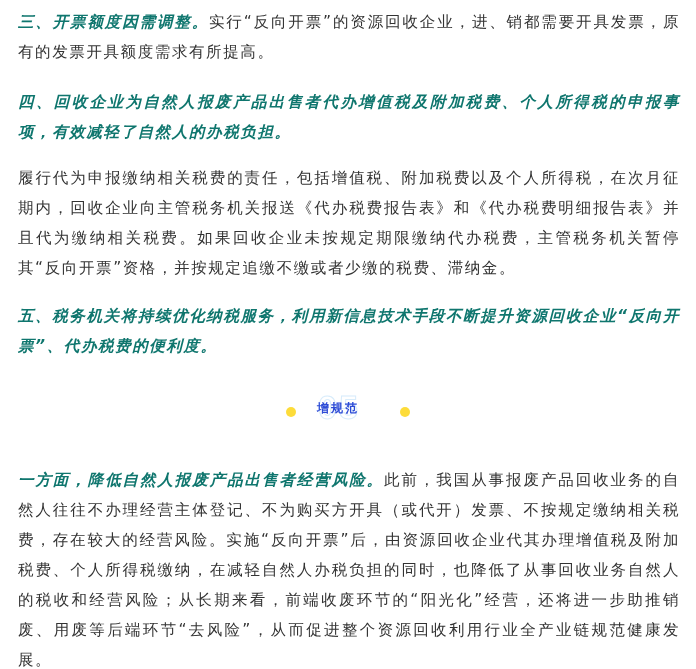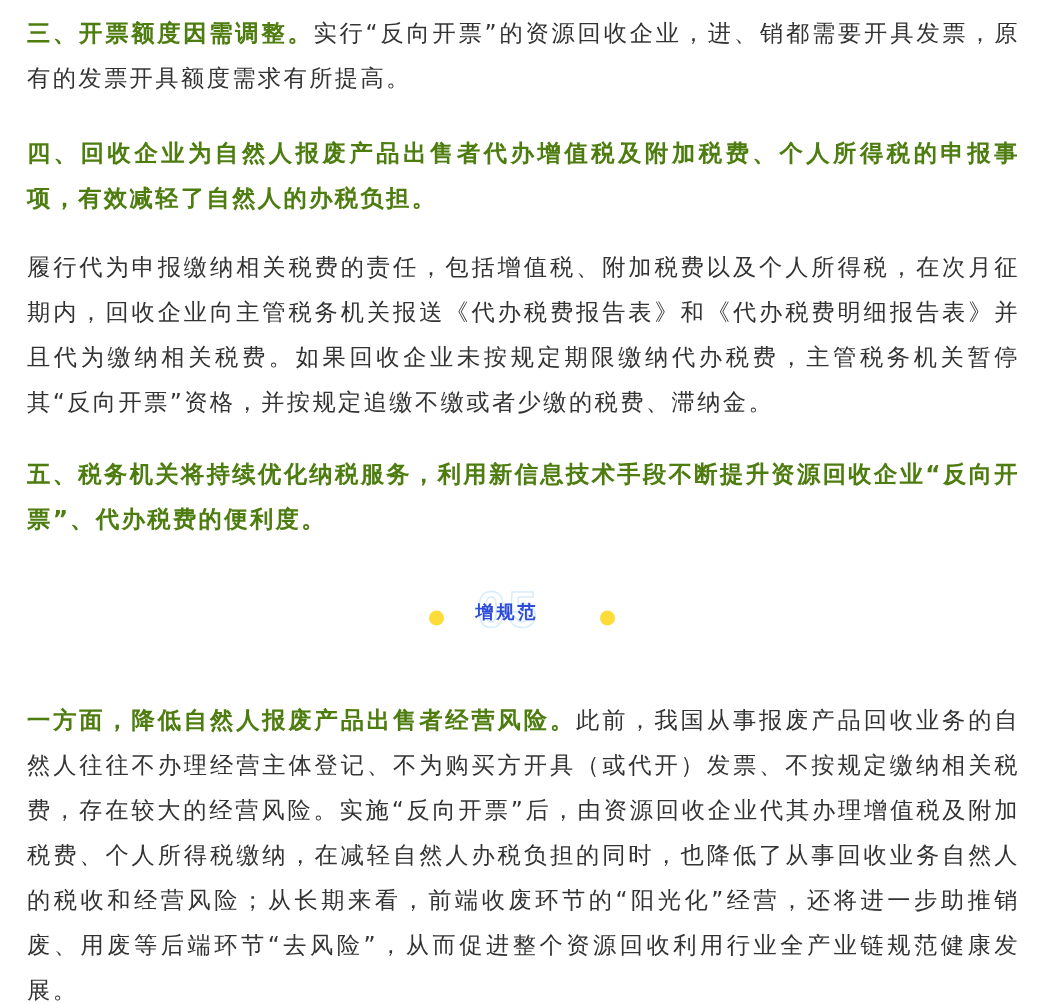--- a/index.html
+++ b/index.html
@@ -1,20 +1,20 @@
 <!DOCTYPE html>
 <html><head>
 <meta charset="utf-8">
 <style>
   html, body { margin:0; padding:0; background:#ffffff; }
   body { width:696px; height:669px; overflow:hidden; position:relative;
     font-family: "DejaVu Sans", "Liberation Sans", sans-serif; color:#333333; }
   .article { position:absolute; left:18px; top:0; width:662px; }
   .para { font-size:15.5px; line-height:30px; letter-spacing:1.6px; margin:0; text-align:justify; }
-  .para b { color:#4d7c0f; font-weight:bold; }
+  .para b { color:#0f766e; font-weight:bold;font-style:italic; }
   .p1 { position:absolute; top:7px; }
   .p2 { position:absolute; top:87px; }
   .p3 { position:absolute; top:163px; }
   .p4 { position:absolute; top:301px; }
   .p5 { position:absolute; top:441px;margin-top:24px; }
   .section-head { position:absolute; top:392px; left:0; width:630px; height:40px; }
   .watermark { position:absolute; left:318px; top:-4px; font-size:34px; font-weight:bold;
     color:transparent; -webkit-text-stroke:1px #d8ecfb; letter-spacing:2px; font-family:"Liberation Sans", sans-serif; }
   .dot { position:absolute; top:15px; width:10px; height:10px; border-radius:50%; background:#fddc3a; }
   .dot.left { left:286px; }

